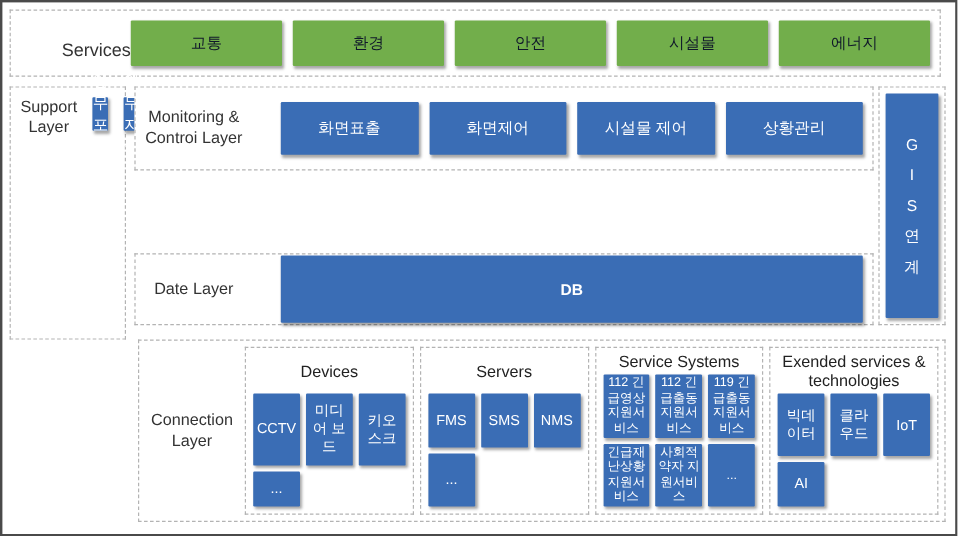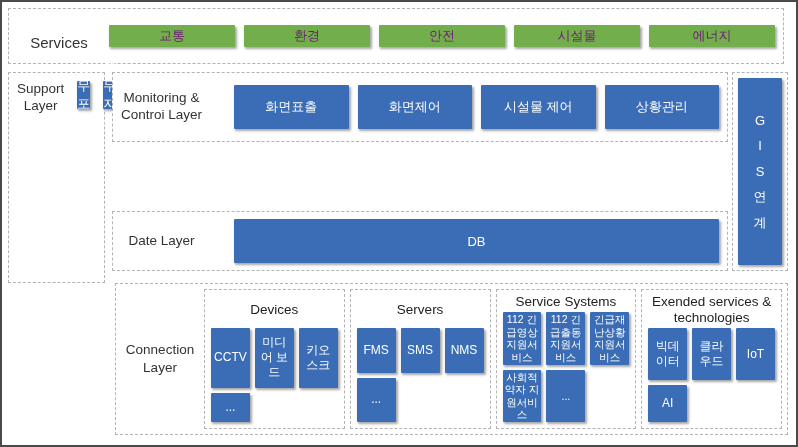--- a/index.html
+++ b/index.html
@@ -10,54 +10,54 @@
     border:2px solid #4a4a4a;
     background:#fff;
     font-family:"Liberation Sans", sans-serif;
     color:#2d2d2d;
     overflow:hidden;
   }
   section{position:absolute;border:1px dashed #b3b3b3;box-sizing:border-box;background:#fff;}
 
   
   .gbox{
-    flex:1;height:22px;
-    background:#72ae4b;color:#701a75;
+    flex:1;height:38px;
+    background:#72ae4b;color:#0f172a;
     display:flex;align-items:center;justify-content:center;
     font-size:13px;
     box-shadow:1.5px 2px 2.5px rgba(0,0,0,.35);
     border-radius:1px;
   }
   .bbox{
     background:#3a6db5;color:#fff;
     display:flex;align-items:center;justify-content:center;
     font-size:13px;text-align:center;
     box-shadow:1.5px 2px 2.5px rgba(0,0,0,.35);
     border-radius:1px;
   }
 
   
   .services{left:6px;top:6px;width:776px;height:56px;display:flex;align-items:center;}
-  .services .row-label{width:100px;text-align:center;font-size:15px;color:#333;margin-top:12px;}
+  .services .row-label{width:100px;text-align:right;font-size:15px;color:#333;margin-top:12px;}
   .services .row-boxes{flex:1;display:flex;gap:9px;margin-right:8px;}
 
   
   .support{left:6px;top:70px;width:97px;height:211px;display:flex;flex-direction:row;align-items:stretch;padding:8px 8px;gap:13px;}
   .support .col-label{text-align:center;font-size:13.5px;line-height:1.25;color:#333;margin-bottom:1px;}
   .support .bbox{height:28px;}
 
   
   .mrow{left:110px;width:616px;display:flex;align-items:center;gap:24px;}
   .mrow .row-label{width:97px;text-align:center;font-size:13.5px;line-height:1.25;color:#333;}
   .mrow .row-boxes{flex:1;display:flex;gap:9px;margin-right:8px;}
   .mrow .bbox{flex:1;height:44px;}
   .monitoring{top:70px;height:70px;}
   .configuration{top:144px;height:61px;}
   .datelayer{top:209px;height:60px;}
-  .datelayer .bbox{height:44px;}
+  .datelayer .bbox{height:56px;font-weight:bold;}
 
   
   .gis{left:730px;top:70px;width:56px;height:199px;display:flex;padding:5px;}
   .gis .bbox{flex:1;white-space:pre-line;line-height:1.95;font-size:13px;}
 
   
   .connection{left:113px;top:281px;width:673px;height:152px;display:flex;align-items:stretch;}
   .connection .conn-label{width:88px;align-self:center;text-align:center;font-size:13.5px;line-height:1.3;color:#333;}
   .group{
     flex:1;border:1px dashed #b3b3b3;
@@ -141,20 +141,21 @@
         <div class="bbox cell">NMS</div>
         <div class="bbox cell">...</div>
       </div>
     </div>
 
     <div class="group g-ssys">
       <div class="g-title">Service Systems</div>
       <div class="g-grid">
         <div class="bbox cell">112 긴급영상 지원서비스</div>
         <div class="bbox cell">112 긴급출동 지원서비스</div>
+        <div class="bbox cell">119 긴급출동 지원서비스</div>
         <div class="bbox cell">긴급재난상황 지원서비스</div>
         <div class="bbox cell">사회적 약자 지원서비스</div>
         <div class="bbox cell">...</div>
       </div>
     </div>
 
     <div class="group g-ext">
       <div class="g-title">Exended services &amp; technologies</div>
       <div class="g-grid">
         <div class="bbox cell">빅데이터</div>

